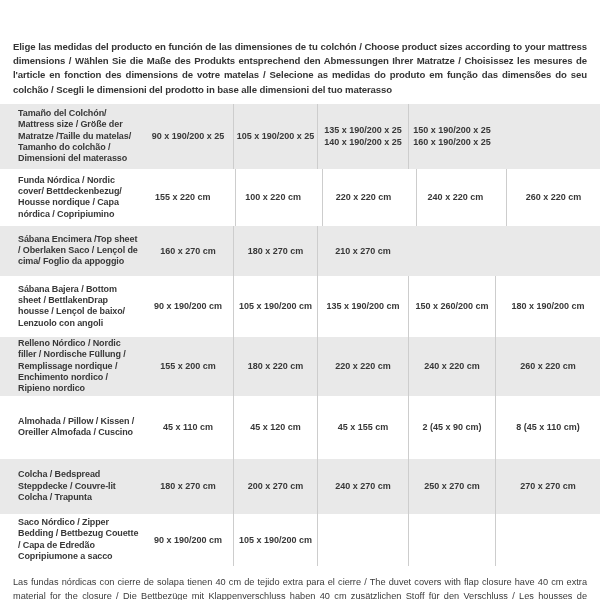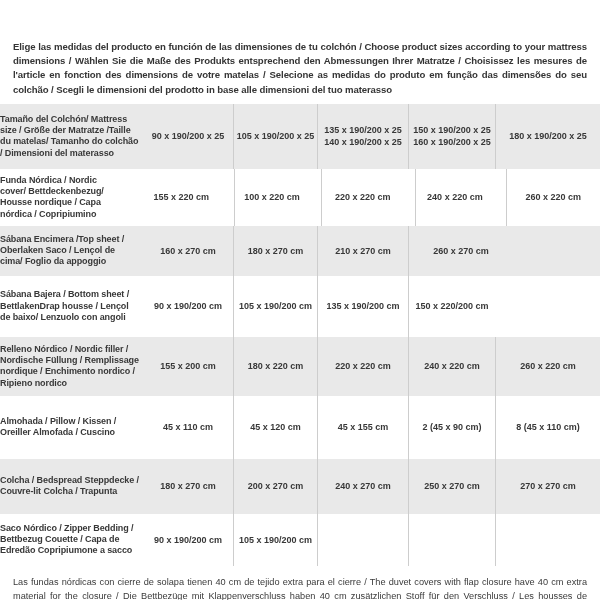--- a/index.html
+++ b/index.html
@@ -25,21 +25,21 @@
   .row{display:flex;align-items:stretch;}
   .row.shade{background:#e9e9e9;}
   .cell{
     display:flex;align-items:center;
     box-sizing:border-box;
     font-weight:bold;
     font-size:9px;
   }
   .cell.label{
     width:143px;
-    padding-right:4px;
+    padding-left:18px;padding-right:4px;
     line-height:1.26;
     letter-spacing:-0.1px;
     color:#383838;
   }
   .cell.val{
     justify-content:center;
     text-align:center;
     white-space:pre-line;
     line-height:1.35;
     color:#383838;
@@ -79,46 +79,45 @@
   <div class="size-table">
 
     <div class="row shade r1">
       <div class="cell label">Tamaño del Colchón/ Mattress size / Größe der Matratze /Taille du matelas/ Tamanho do colchão / Dimensioni del materasso</div>
       <div class="cell val v1">90 x 190/200 x 25</div>
       <div class="cell val v2">105 x 190/200 x 25</div>
       <div class="cell val v3">135 x 190/200 x 25
 140 x 190/200 x 25</div>
       <div class="cell val v4">150 x 190/200 x 25
 160 x 190/200 x 25</div>
-      <div class="cell val v5">180 x 190/200 x 25</div>
     </div>
 
     <div class="row r2">
       <div class="cell label">Funda Nórdica /  Nordic cover/ Bettdeckenbezug/ Housse nordique  / Capa nórdica / Copripiumino</div>
       <div class="cell val v1">155 x 220 cm</div>
       <div class="cell val v2">100 x 220 cm</div>
       <div class="cell val v3">220 x 220 cm</div>
       <div class="cell val v4">240 x 220 cm</div>
       <div class="cell val v5">260 x 220 cm</div>
     </div>
 
     <div class="row shade r3">
       <div class="cell label">Sábana Encimera /Top sheet / Oberlaken Saco / Lençol de cima/ Foglio da appoggio</div>
       <div class="cell val v1">160 x 270 cm</div>
       <div class="cell val v2">180 x 270 cm</div>
       <div class="cell val v3">210 x 270 cm</div>
-      <div class="cell val v5">260 x 270 cm</div>
     </div>
 
     <div class="row r4">
       <div class="cell label">Sábana Bajera / Bottom sheet / BettlakenDrap housse / Lençol de baixo/ Lenzuolo con angoli</div>
       <div class="cell val v1">90 x 190/200 cm</div>
       <div class="cell val v2">105 x 190/200 cm</div>
       <div class="cell val v3">135 x 190/200 cm</div>
-      <div class="cell val v4">150 x 220/200 cm</div>
+      <div class="cell val v4">150 x 260/200 cm</div>
+      <div class="cell val v5">180 x 190/200 cm</div>
     </div>
 
     <div class="row shade r5">
       <div class="cell label">Relleno Nórdico / Nordic filler / Nordische Füllung / Remplissage nordique / Enchimento nordico / Ripieno nordico</div>
       <div class="cell val v1">155 x 200 cm</div>
       <div class="cell val v2">180 x 220 cm</div>
       <div class="cell val v3">220 x 220 cm</div>
       <div class="cell val v4">240 x 220 cm</div>
       <div class="cell val v5">260 x 220 cm</div>
     </div>

